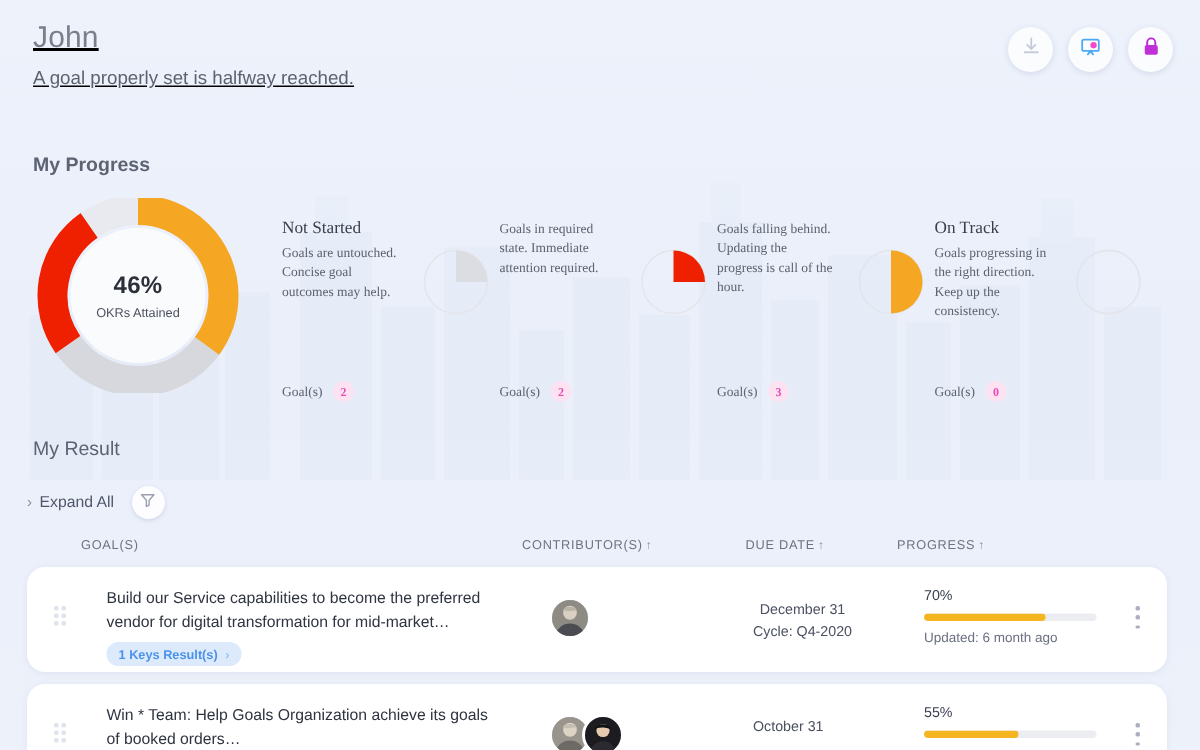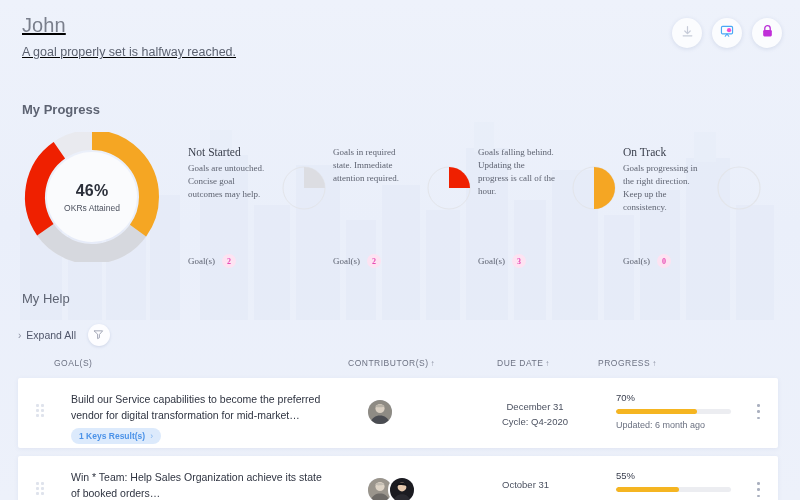--- a/index.html
+++ b/index.html
@@ -72,21 +72,21 @@
   .th { position:absolute; top:0; white-space:nowrap; cursor:pointer; }
   .th .arw { font-size:8px; color:#8a8fa0; margin-left:2px; }
   .th-goals { left:54px; }
   .th-contrib { left:348px; }
   .th-due { left:484px;padding-left:13px; }
   .th-prog { left:598px; }
 
   .rows { position:absolute; left:0; top:378px; width:800px; height:125px; }
   .row {
     position:absolute; left:18px; width:760px;
-    background:#ffffff; border-radius:2px;
+    background:#ffffff; border-radius:12px;
     box-shadow:0 1px 4px rgba(110,130,180,.10);
   }
   #row-0 { top:0; height:70px; }
   #row-1 { top:78px; height:70px; }
 
   .grip { position:absolute; left:18px; top:26px; width:12px; height:14px;
       display:grid; grid-template-columns:repeat(2,3px); grid-template-rows:repeat(3,3px);
       gap:2px; cursor:grab; }
   .grip i { background:#dfe3ec; border-radius:1px; display:block; width:3px; height:3px; }
 
@@ -174,21 +174,21 @@
       <span>
         <svg width="13" height="14" viewBox="0 0 24 24">
           <path d="M7 10V7a5 5 0 0 1 10 0v3" fill="none" stroke="#b92bd6" stroke-width="2.4" stroke-linecap="round"></path>
           <rect x="4" y="10" width="16" height="12" rx="2.4" fill="#c02fd8"></rect>
         </svg>
       </span>
     </div>
   </div>
 
   <div class="section-title" id="my-progress-title">My Progress</div>
-  <div class="section-title" id="my-goals-title">My Help</div>
+  <div class="section-title" id="my-goals-title">My Result</div>
 
   <div class="progress-row">
 
     <div class="donut-wrap">
       <svg width="160" height="130" viewBox="0 0 160 130">
         <g transform="translate(80,65)">
           <circle r="57" fill="none" stroke="#e9eaef" stroke-width="20"></circle>
 
           <circle r="57" fill="none" stroke="#d6d8de" stroke-width="20" stroke-dasharray="143.2 215.0" transform="rotate(34)"></circle>
 
@@ -337,21 +337,21 @@
 
     <div class="row" id="row-1">
       <div class="grip">
         <i></i>
           <i></i>
           <i></i>
           <i></i>
           <i></i>
           <i></i>
       </div>
-      <div class="goal-text">Win * Team: Help Sales Organization achieve its state of booked orders…</div>
+      <div class="goal-text">Win * Team: Help Goals Organization achieve its goals of booked orders…</div>
       <div class="avatars">
         <div class="avatar">
           <svg width="24" height="24" viewBox="0 0 24 24">
             <rect width="24" height="24" fill="#9a958c"></rect>
             <circle cx="12" cy="8.5" r="4.6" fill="#ded4c6"></circle>
             <path d="M2 24c1.6-6 5.6-8.4 10-8.4S20.4 18 22 24z" fill="#6d6a66"></path>
             <path d="M7.2 6.6c1.4-2.8 8.2-2.6 9.4.6-1-.6-7.8 1.2-9.4-.6z" fill="#c3bdb2"></path>
           </svg>
         </div>
         <div class="avatar">

